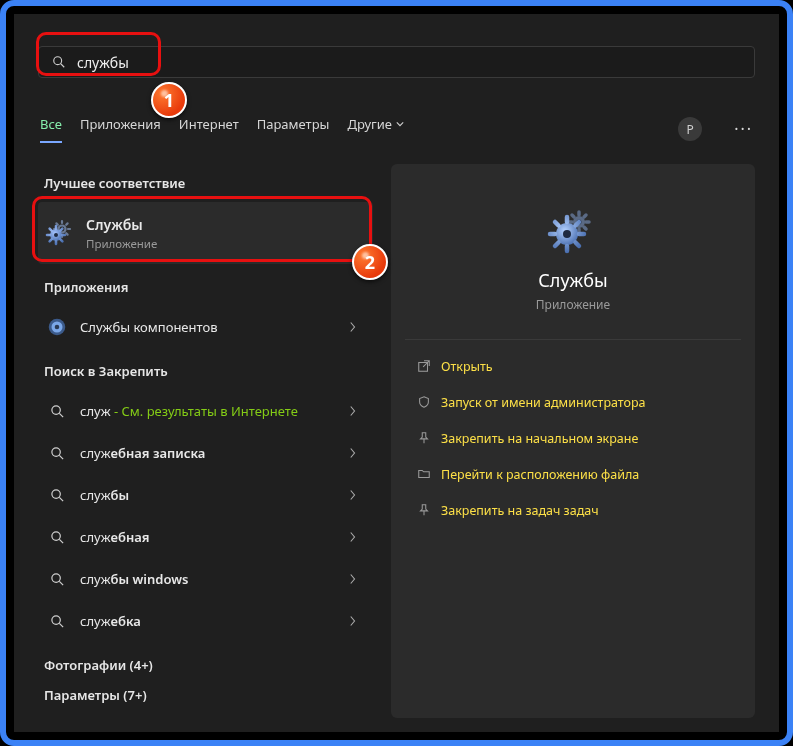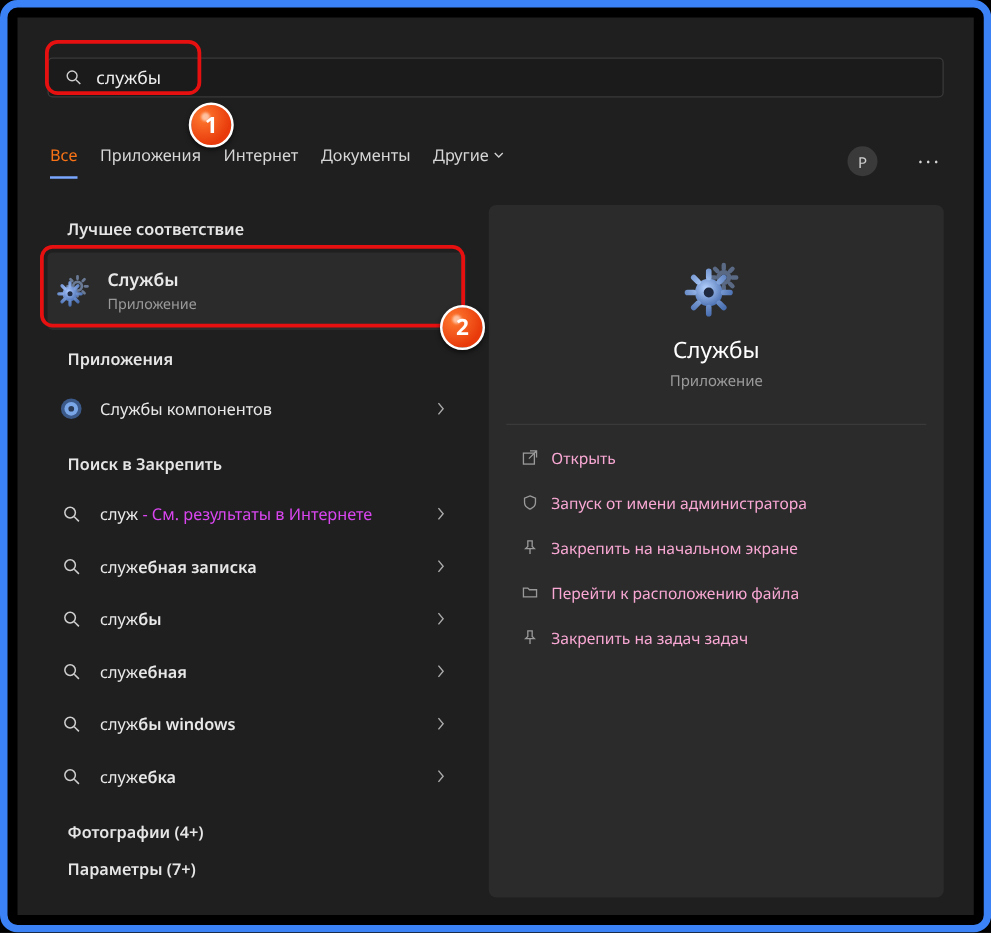--- a/index.html
+++ b/index.html
@@ -6,48 +6,48 @@
   body { width: 793px; height: 746px; background: #000; overflow: hidden; }
   .frame { position: relative; width: 793px; height: 746px; border: 6px solid #3b82f6; border-radius: 14px; background: #000; }
   .window { position: absolute; left: 8px; top: 8px; right: 8px; bottom: 8px; background: #1f1f1f; }
 
   .search-bar { position: absolute; left: 24px; top: 32px; right: 24px; height: 32px; background: #1b1b1b; border: 1px solid #3a3a3a; border-radius: 4px; display: flex; align-items: center; padding: 0 12px; color: #ccc; font-size: 14px; }
   .search-bar .icon { width: 16px; height: 16px; margin-right: 10px; display: flex; align-items: center; justify-content: center; }
   .search-bar input { flex: 1; background: transparent; border: none; outline: none; color: #eee; font-size: 14px; }
 
   .tabs { position: absolute; left: 26px; top: 100px; right: 26px; height: 30px; display: flex; align-items: center; gap: 18px; color: #d6d6d6; font-size: 13px; }
   .tab { display: flex; align-items: center; gap: 4px; cursor: pointer; padding-bottom: 8px; border-bottom: 2px solid transparent; }
-  .tab.active { border-bottom-color: #7aa7ff; color: #f97316; }
+  .tab.active { border-bottom-color: #7aa7ff; color: #86efac; }
   .chev-down { width: 8px; height: 8px; display: inline-block; }
   .tab-spacer { flex: 1; }
   .avatar { width: 24px; height: 24px; border-radius: 50%; background: #3a3a3a; color: #cfcfcf; display: flex; align-items: center; justify-content: center; font-size: 12px; }
   .more-btn { color: #d6d6d6; font-size: 16px; letter-spacing: 2px; margin-left: 14px; cursor: pointer; }
 
   .columns { position: absolute; left: 24px; right: 24px; top: 150px; bottom: 14px; display: flex; gap: 18px; }
   .left { width: 335px; color: #e8e8e8; }
   .right { flex: 1; background: #2b2b2b; border-radius: 6px; padding: 18px 18px; color: #e0e0e0; }
 
-  .section-label { font-size: 13px; color: #e6e6e6; font-weight: 600; margin: 14px 0 10px 16px; }
+  .section-label { font-size: 13px; color: #e6e6e6; font-weight: 600; margin: 14px 0 10px 6px; }
   .section-label.first { margin-top: 10px; }
 
   .result-row { display: flex; align-items: center; height: 42px; padding: 0 10px 0 4px; border-radius: 4px; cursor: pointer; color: #e8e8e8; font-size: 13px; }
   .result-row .ricon { width: 30px; height: 30px; display: flex; align-items: center; justify-content: center; margin-right: 8px; }
   .result-row .label { flex: 1; white-space: nowrap; overflow: hidden; text-overflow: ellipsis; }
   .result-row .chev { width: 14px; color: #aaa; }
   .result-row.hero { height: 62px; background: #2b2b2b; border-radius: 4px; }
   .result-row.hero .ricon { width: 36px; height: 36px; }
   .two-line { display: flex; flex-direction: column; justify-content: center; }
   .two-line .sub { color: #9a9a9a; font-size: 11.5px; margin-top: 2px; }
-  .muted-seg { color: #d946ef; }
+  .muted-seg { color: #84cc16; }
 
   .right .app-icon { width: 56px; height: 56px; margin: 20px auto 10px; }
   .right .app-title { text-align: center; font-size: 18px; color: #fff; margin-bottom: 4px; }
   .right .app-sub { text-align: center; font-size: 12px; color: #9a9a9a; margin-bottom: 26px; }
   .right .divider { height: 1px; background: #3a3a3a; margin: 8px -4px 8px -4px; }
-  .action-row { display: flex; align-items: center; height: 36px; padding-left: 4px; cursor: pointer; color: #f9a8d4; font-size: 12.5px; border-radius: 4px; }
+  .action-row { display: flex; align-items: center; height: 36px; padding-left: 4px; cursor: pointer; color: #fde047; font-size: 12.5px; border-radius: 4px; }
   .action-row .aicon { width: 22px; height: 18px; display: flex; align-items: center; justify-content: center; margin-right: 6px; color: #9a9a9a; }
 
   .red-highlight { position: absolute; border: 3px solid #e71010; border-radius: 10px; pointer-events: none; }
   .badge { position: absolute; width: 36px; height: 36px; border-radius: 50%; background: radial-gradient(circle at 30% 30%, #ff7a30, #e83a0b 70%); border: 2px solid #fff; color: #fff; font-weight: 700; font-size: 18px; display: flex; align-items: center; justify-content: center; box-shadow: 0 2px 4px rgba(0,0,0,0.6); pointer-events: none; }
   .badge::after { content: ""; position: absolute; left: 8px; top: 6px; width: 7px; height: 7px; background: rgba(255,255,255,0.55); border-radius: 50%; filter: blur(1px); }
 
   svg { display: block; }
 </style>
 </head>
 <body>
@@ -69,21 +69,21 @@
       <div class="tab active">
           <span>Все</span>
         </div>
       <div class="tab">
           <span>Приложения</span>
         </div>
       <div class="tab">
           <span>Интернет</span>
         </div>
       <div class="tab">
-          <span>Документы</span>
+          <span>Параметры</span>
         </div>
       <div class="tab">
         <span>Другие</span>
         <span class="chev-down">
           <svg viewBox="0 0 10 10" width="8" height="8">
               <path d="M1 3 L5 7 L9 3" fill="none" stroke="#cfcfcf" stroke-width="1.4"></path>
             </svg>
         </span>
       </div>
       <div class="tab-spacer"></div>

